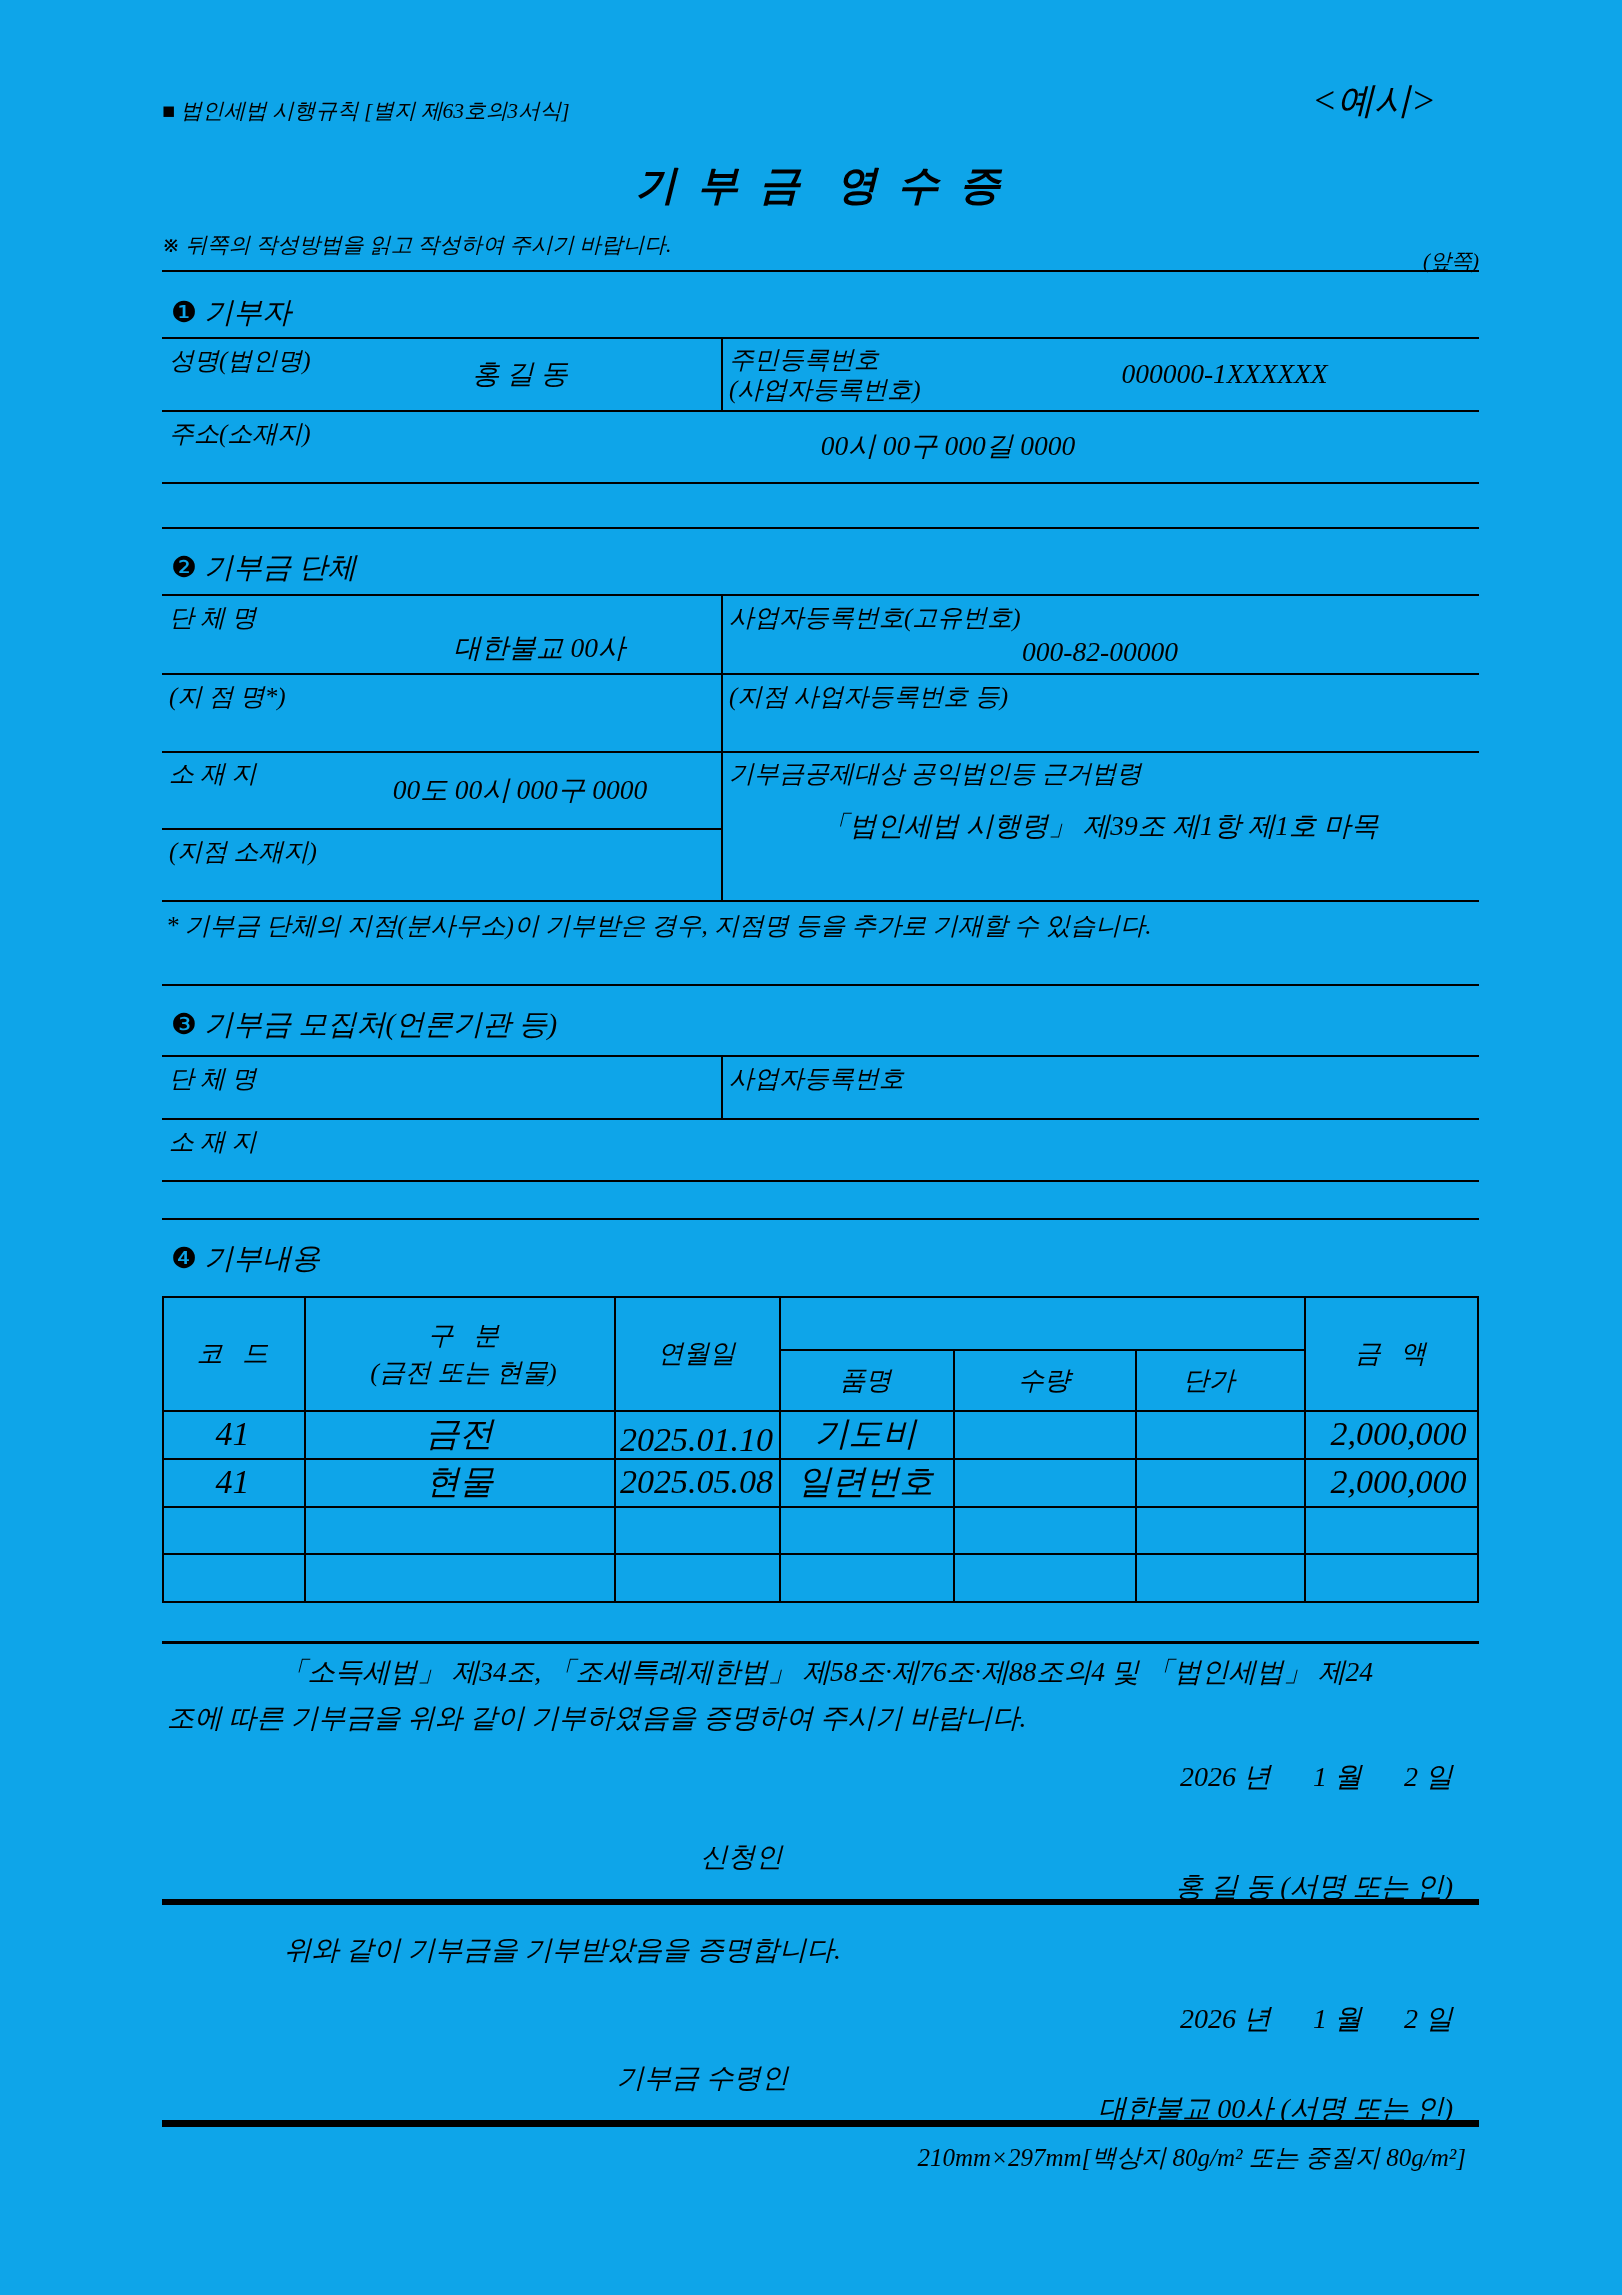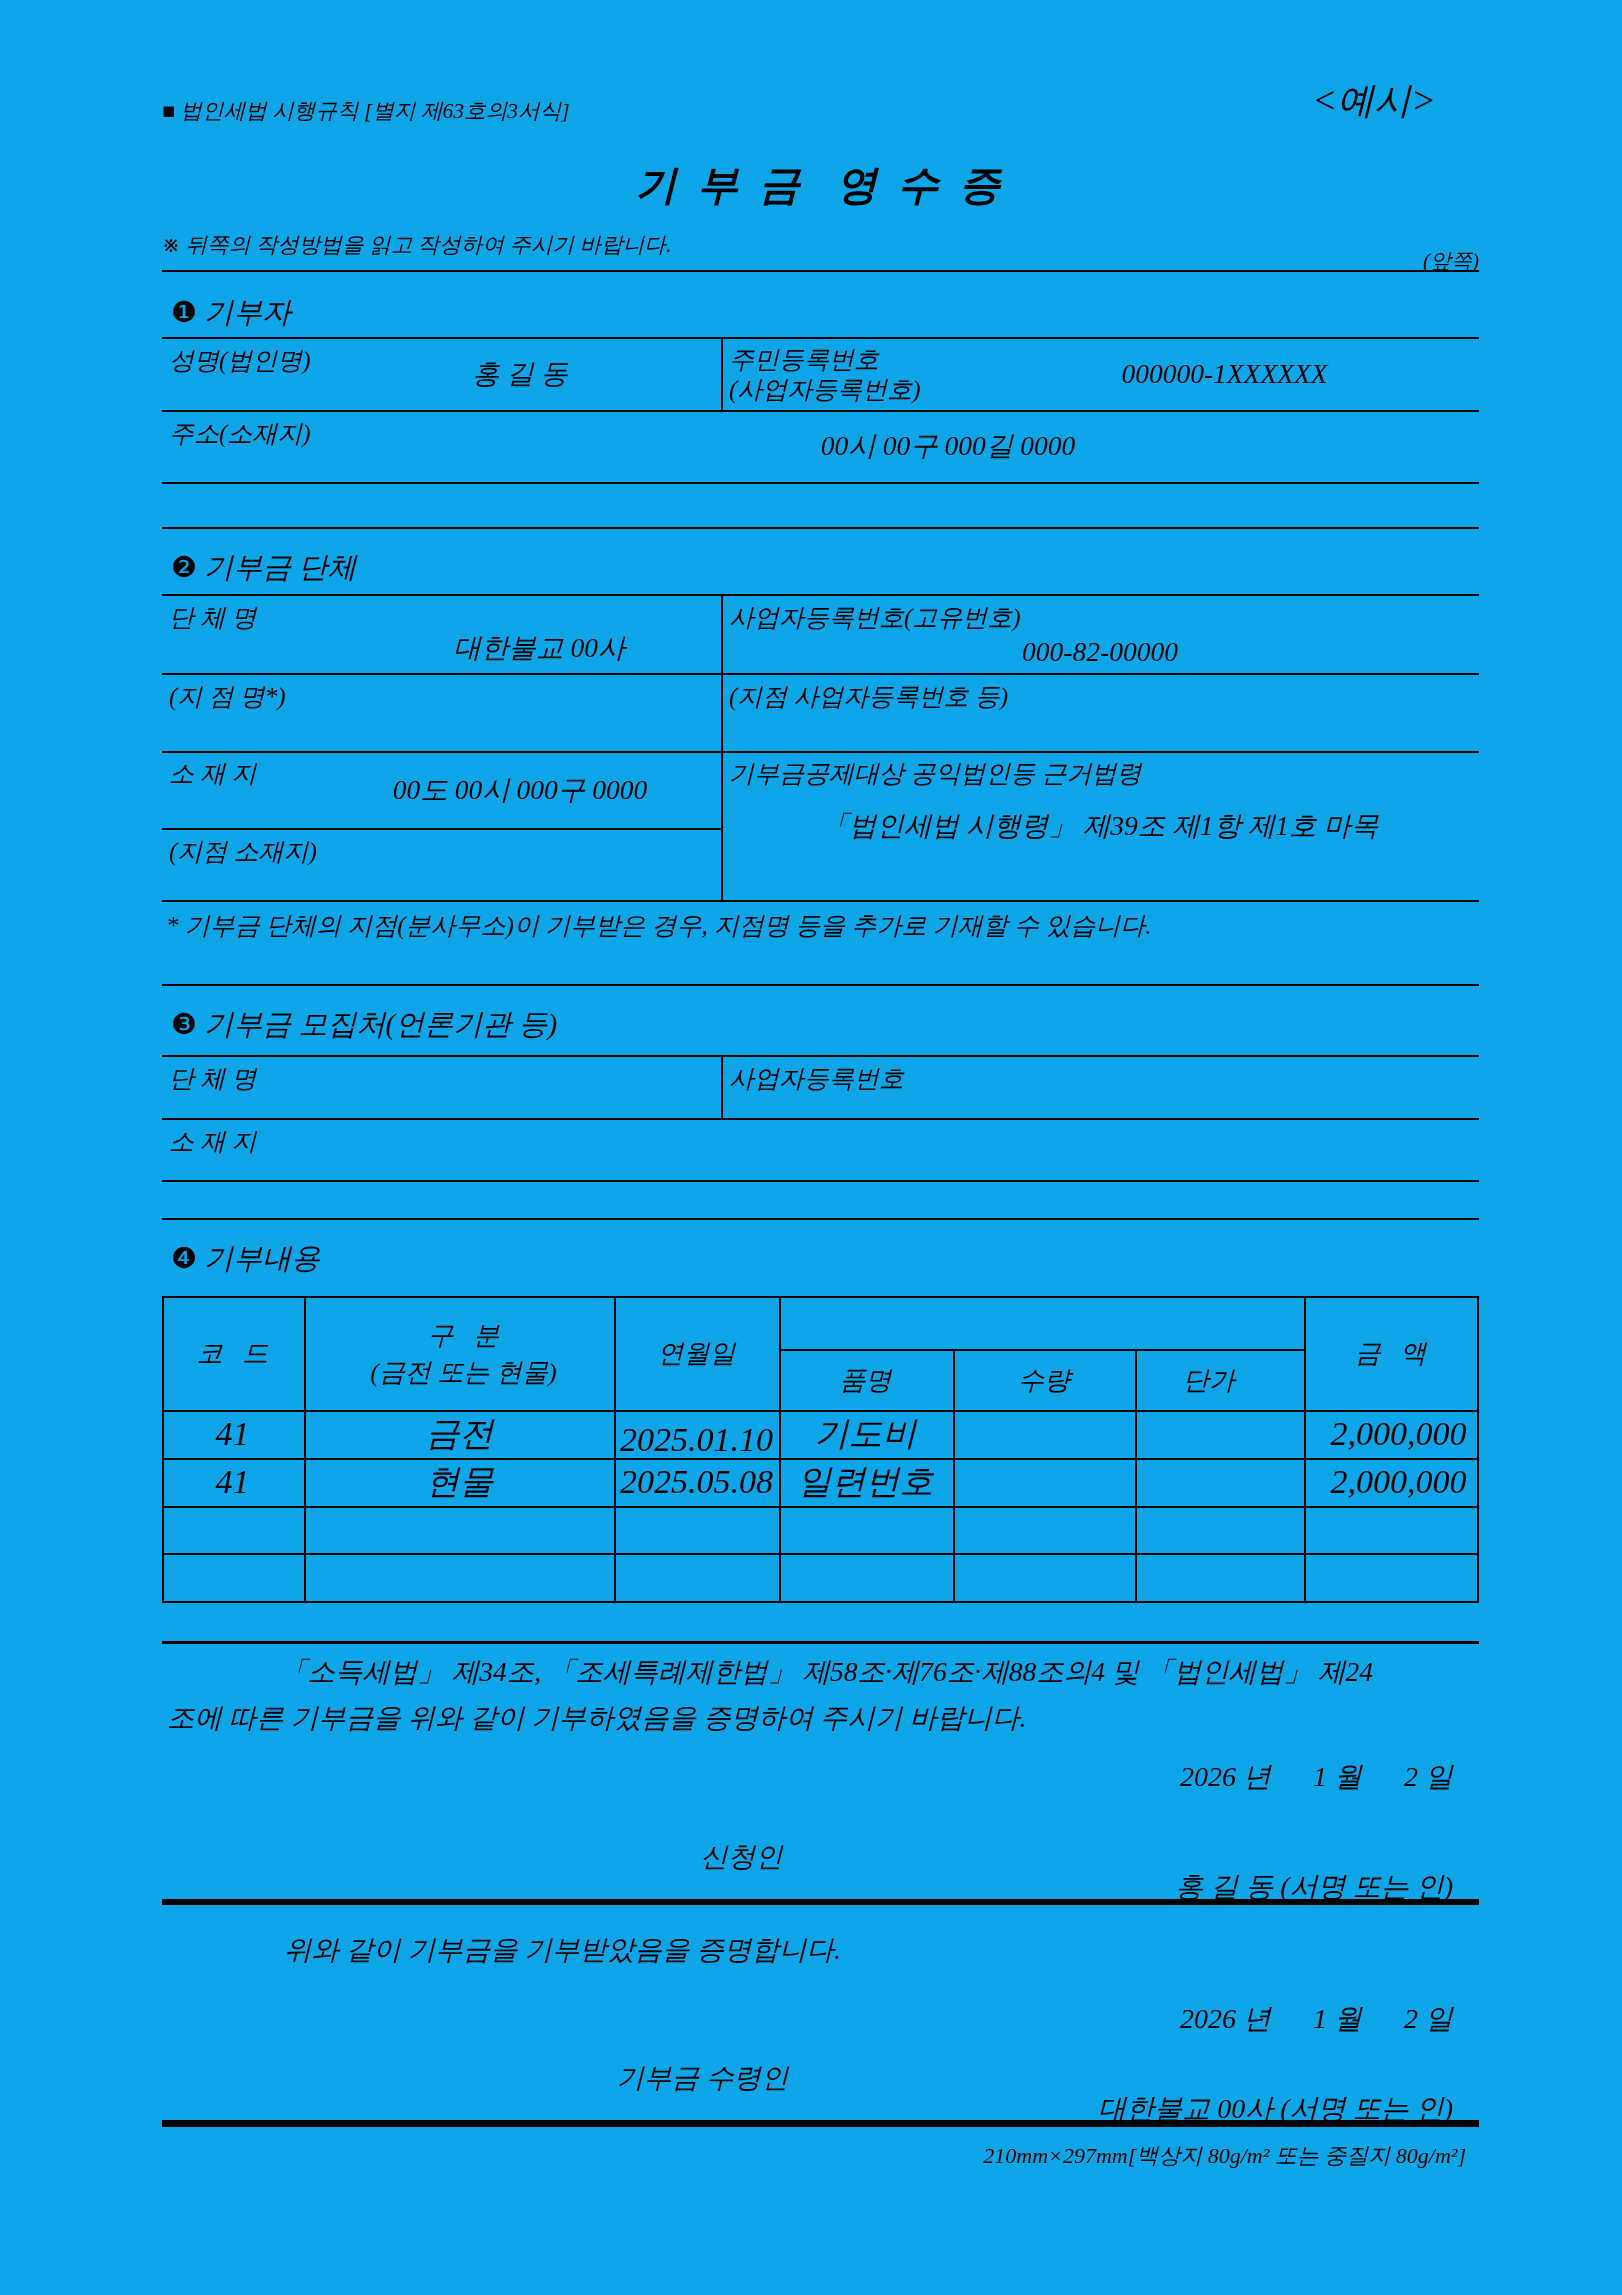--- a/index.html
+++ b/index.html
@@ -174,16 +174,16 @@
   <div class="rline" style="top:1868px;">홍 길 동 (서명 또는 인)</div>
   <div class="hl" style="top:1899px; height:5.9px;"></div>
 
   <div class="stmt" style="left:284px; top:1932px;">위와 같이 기부금을 기부받았음을 증명합니다.</div>
   <div class="rline" style="top:2000px;">2026 년      1 월      2 일</div>
 
   <div class="abs" style="left:162px; top:2060px; width:1317px; text-align:center; transform:translateX(-118px); font-size:27.5px; white-space:pre;">기부금 수령인</div>
   <div class="rline" style="top:2090px;">대한불교 00사 (서명 또는 인)</div>
   <div class="hl" style="top:2120px; height:7.2px;"></div>
 
-  <div class="abs" style="left:162px; top:2141px; width:1317px; text-align:right; padding-right:13px; box-sizing:border-box; font-size:22px; white-space:pre;">210mm×297mm[백상지 80g/m² 또는 중질지 80g/m²]</div>
+  <div class="abs" style="left:162px; top:2141px; width:1317px; text-align:right; padding-right:13px; box-sizing:border-box; font-size:25px; white-space:pre;">210mm×297mm[백상지 80g/m² 또는 중질지 80g/m²]</div>
 
 </div>
 
 
 </body></html>

